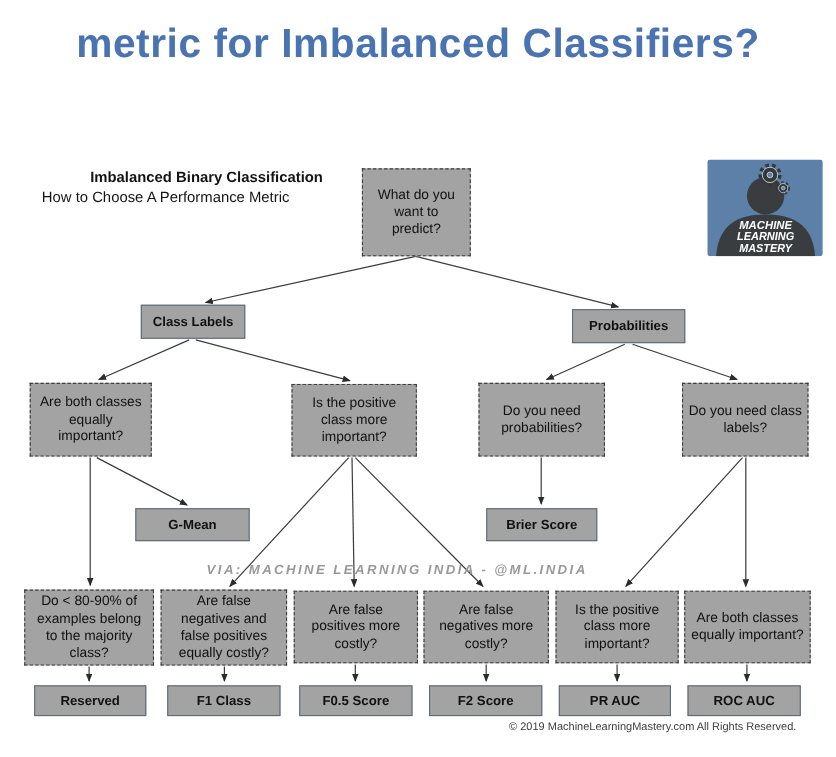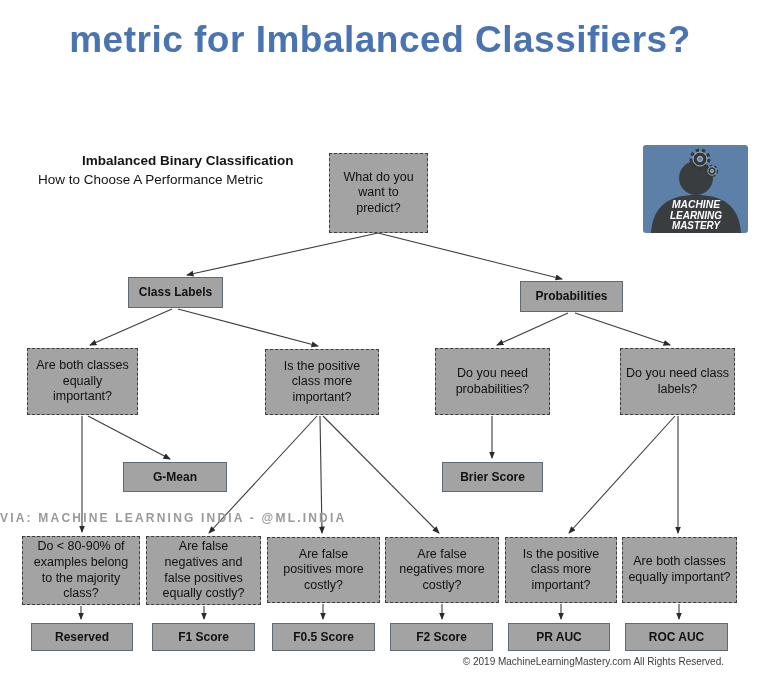--- a/index.html
+++ b/index.html
@@ -21,22 +21,22 @@
   .logo{position:absolute;left:643px;top:145px;width:105px;height:100px;font-style:italic;}
   .edges{position:absolute;left:0;top:0;width:760px;height:688px;pointer-events:none;}
   .node{
     position:absolute;background:#a3a3a3;display:flex;align-items:center;
     justify-content:center;text-align:center;font-size:12.5px;color:#111;
     line-height:1.25;padding:2px 5px;box-sizing:border-box;
   }
   .dashed{border:1px dashed #3d3d3d;}
   .solid{border:1px solid #5f6a75;font-weight:bold;font-size:12px;}
   .watermark{
-    position:absolute;top:511px;left:0;width:722px;text-align:left;
-    color:#999999;font-weight:bold;font-size:12px;letter-spacing:2.2px;
+    position:absolute;top:511px;left:0;width:722px;text-align:center;
+    color:#999999;font-weight:bold;font-size:12px;letter-spacing:2.2px;font-style:italic;
   }
   .copyright{
     position:absolute;top:656px;right:36px;font-size:10px;color:#3c3c3c;
   }
 </style>
 </head>
 <body>
 
 <div id="page">
 
@@ -116,21 +116,21 @@
   <div class="watermark">VIA: MACHINE LEARNING INDIA - @ML.INDIA</div>
 
   <div class="node dashed" style="left:22px;top:536px;width:118px;height:69px;">Do &lt; 80-90% of examples belong to the majority class?</div>
   <div class="node dashed" style="left:146px;top:536px;width:115px;height:69px;">Are false negatives and false positives equally costly?</div>
   <div class="node dashed" style="left:267px;top:537px;width:113px;height:66px;">Are false positives more costly?</div>
   <div class="node dashed" style="left:385px;top:537px;width:114px;height:66px;">Are false negatives more costly?</div>
   <div class="node dashed" style="left:505px;top:537px;width:112px;height:66px;">Is the positive class more important?</div>
   <div class="node dashed" style="left:622px;top:537px;width:115px;height:66px;">Are both classes equally important?</div>
 
   <div class="node solid" style="left:31px;top:623px;width:102px;height:28px;">Reserved</div>
-  <div class="node solid" style="left:152px;top:623px;width:103px;height:28px;">F1 Score</div>
+  <div class="node solid" style="left:152px;top:623px;width:103px;height:28px;">F1 Class</div>
   <div class="node solid" style="left:272px;top:623px;width:103px;height:28px;">F0.5 Score</div>
   <div class="node solid" style="left:390px;top:623px;width:103px;height:28px;">F2 Score</div>
   <div class="node solid" style="left:508px;top:623px;width:102px;height:28px;">PR AUC</div>
   <div class="node solid" style="left:625px;top:623px;width:103px;height:28px;">ROC AUC</div>
 
   <div class="copyright">© 2019 MachineLearningMastery.com All Rights Reserved.</div>
 
 </div>
 
 </body></html>

